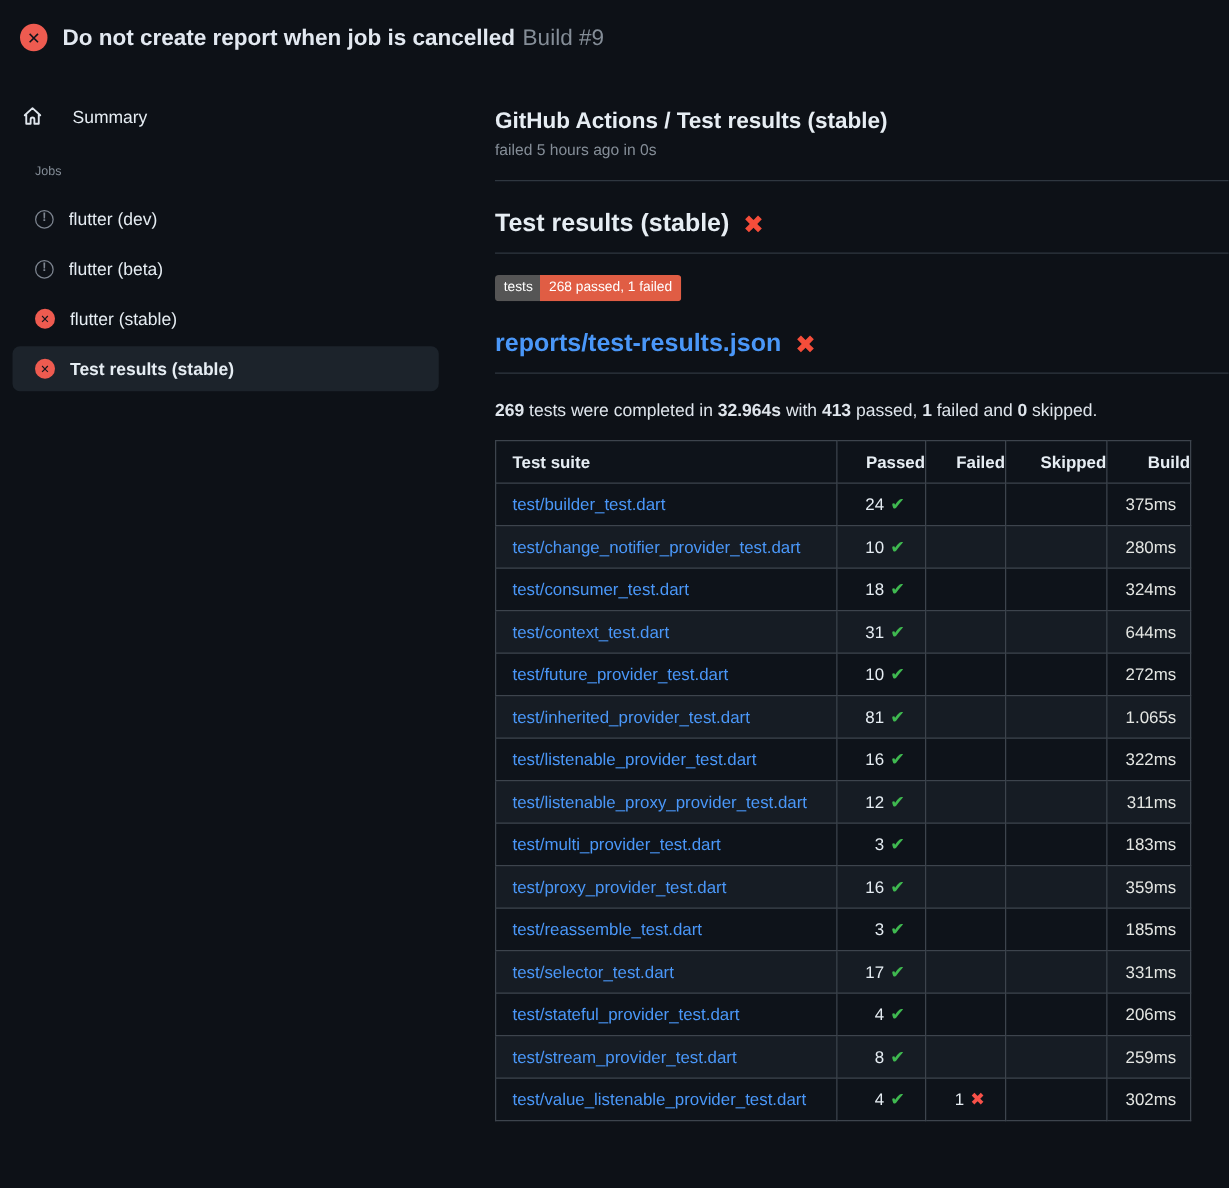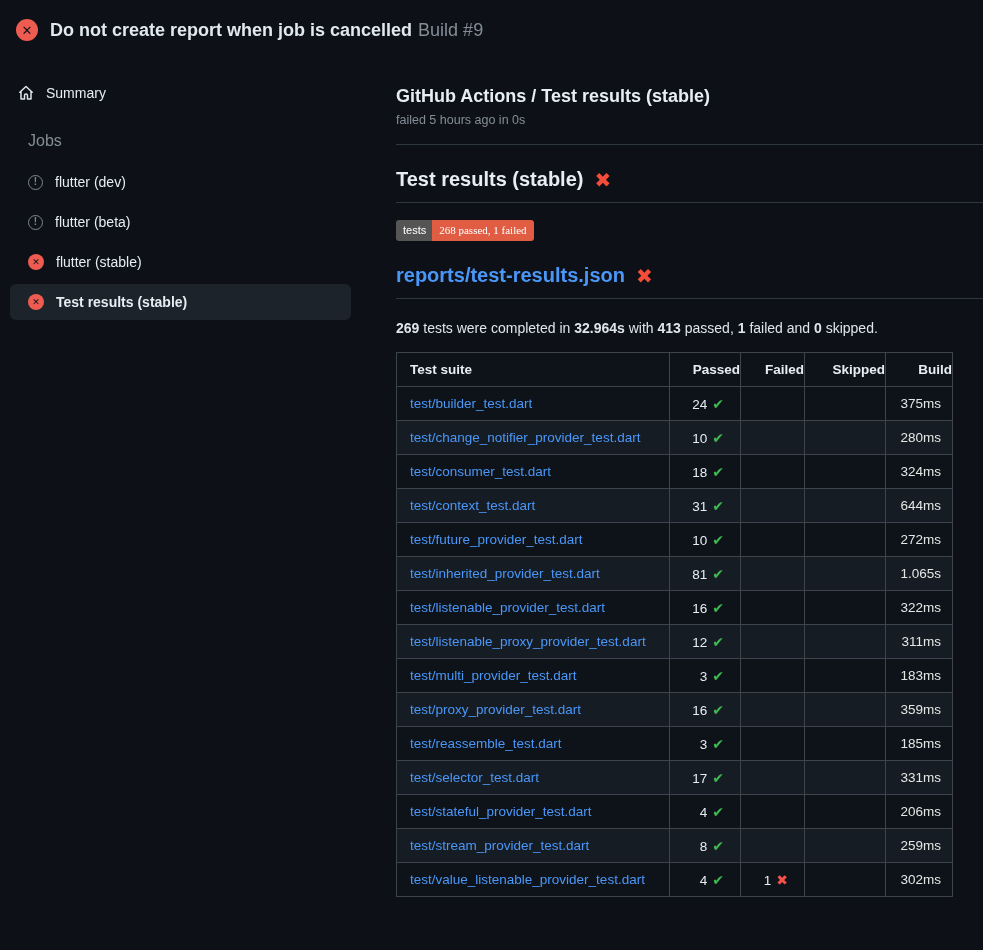--- a/index.html
+++ b/index.html
@@ -17,23 +17,23 @@
   
   .topbar{display:flex; align-items:center; gap:12px; padding:17px 16px 13px 16px; height:56px;}
   .status-circle{width:22px; height:22px; border-radius:50%; background:var(--redfill);
     display:flex; align-items:center; justify-content:center; flex:none;}
   .status-circle .x{color:#10151c; font-size:13px; font-weight:bold; line-height:1;}
   .topbar h1{font-size:18px; font-weight:700; color:#e2e8f0; white-space:nowrap;}
   .topbar .build{color:var(--muted); font-weight:400; font-size:18px; margin-left:6px;}
   
   .layout{display:flex; align-items:flex-start;}
   .sidebar{width:361px; flex:none; padding-top:22px;}
-  .side-row{display:flex; align-items:center; gap:12px; height:30px; margin:0 10px; padding:0 8px;
+  .side-row{display:flex; align-items:center; gap:24px; height:30px; margin:0 10px; padding:0 8px;
     border-radius:6px; cursor:pointer;}
-  .jobs-label{margin:24px 0 14px 28px; font-size:16px; color:var(--muted);}
+  .jobs-label{margin:24px 0 14px 28px; font-size:10px; color:var(--muted);}
   .job-item{display:flex; align-items:center; gap:12px; height:36px; margin:0 10px 4px 10px;
     padding:0 8px 0 18px; border-radius:6px; cursor:pointer; font-size:14px;}
   .job-item.selected{background:var(--selbg); font-weight:700;}
   .icon-cancel{width:15px; height:15px; flex:none; border:1.5px solid #7d8590; border-radius:50%;
     display:flex; align-items:center; justify-content:center; color:#7d8590;
     font-size:10px; font-weight:bold; line-height:1;}
   .icon-fail{width:16px; height:16px; flex:none; border-radius:50%; background:var(--redfill);
     display:flex; align-items:center; justify-content:center;}
   .icon-fail .x{color:#10151c; font-size:9px; font-weight:bold; line-height:1;}
   .home-icon{flex:none; display:flex;}
@@ -42,21 +42,21 @@
   .job-title{font-size:18px; font-weight:700; color:var(--fg);}
   .job-meta{margin-top:6px; font-size:12.5px; color:var(--muted);}
   .hr{border-top:1px solid var(--border); margin-top:17px;}
   h2.sec{margin-top:23px; font-size:20px; font-weight:700; display:flex; align-items:center;
     gap:11px; padding-bottom:11px; border-bottom:1px solid var(--border);}
   h2.sec .bigx{color:var(--bigred); font-size:20px; font-weight:bold; line-height:1;}
   h2.sec.report a{color:var(--link); text-decoration:none;text-align:center;}
   .badge{display:inline-flex; margin-top:17px; font-size:11px; line-height:1;
     border-radius:3px; overflow:hidden; color:#fff; cursor:pointer;}
   .badge .lbl{background:var(--badgelabel); padding:5px 6px 5px 7px;}
-  .badge .val{background:var(--badgevalue); padding:5px 7px;font-family:Liberation Serif, serif;}
+  .badge .val{background:var(--badgevalue); padding:5px 7px;}
   .summary-line{margin-top:21px; font-size:14px; color:#dfe5ec;}
   .summary-line b{font-weight:700;}
   
   table{border-collapse:collapse; margin-top:16px; table-layout:fixed; width:556px;}
   th,td{border:1px solid var(--tborder); height:34px; font-size:13.5px; vertical-align:middle;}
   thead th{font-weight:700; text-align:right; background:var(--rowbg); color:var(--fg);}
   th.suite,td.suite{text-align:left; padding-left:13px;}
   tbody tr:nth-child(odd) td{background:var(--rowbg);}
   tbody tr:nth-child(even) td{background:var(--rowalt);}
   td.suite a{color:var(--link); text-decoration:none;}

